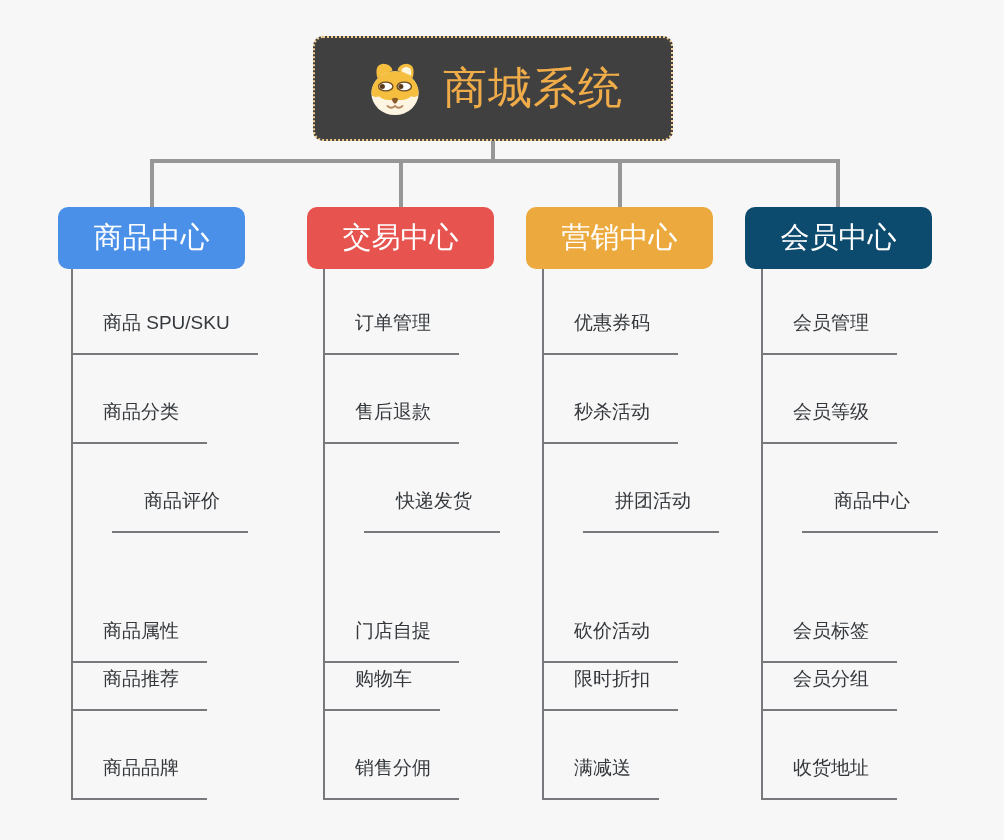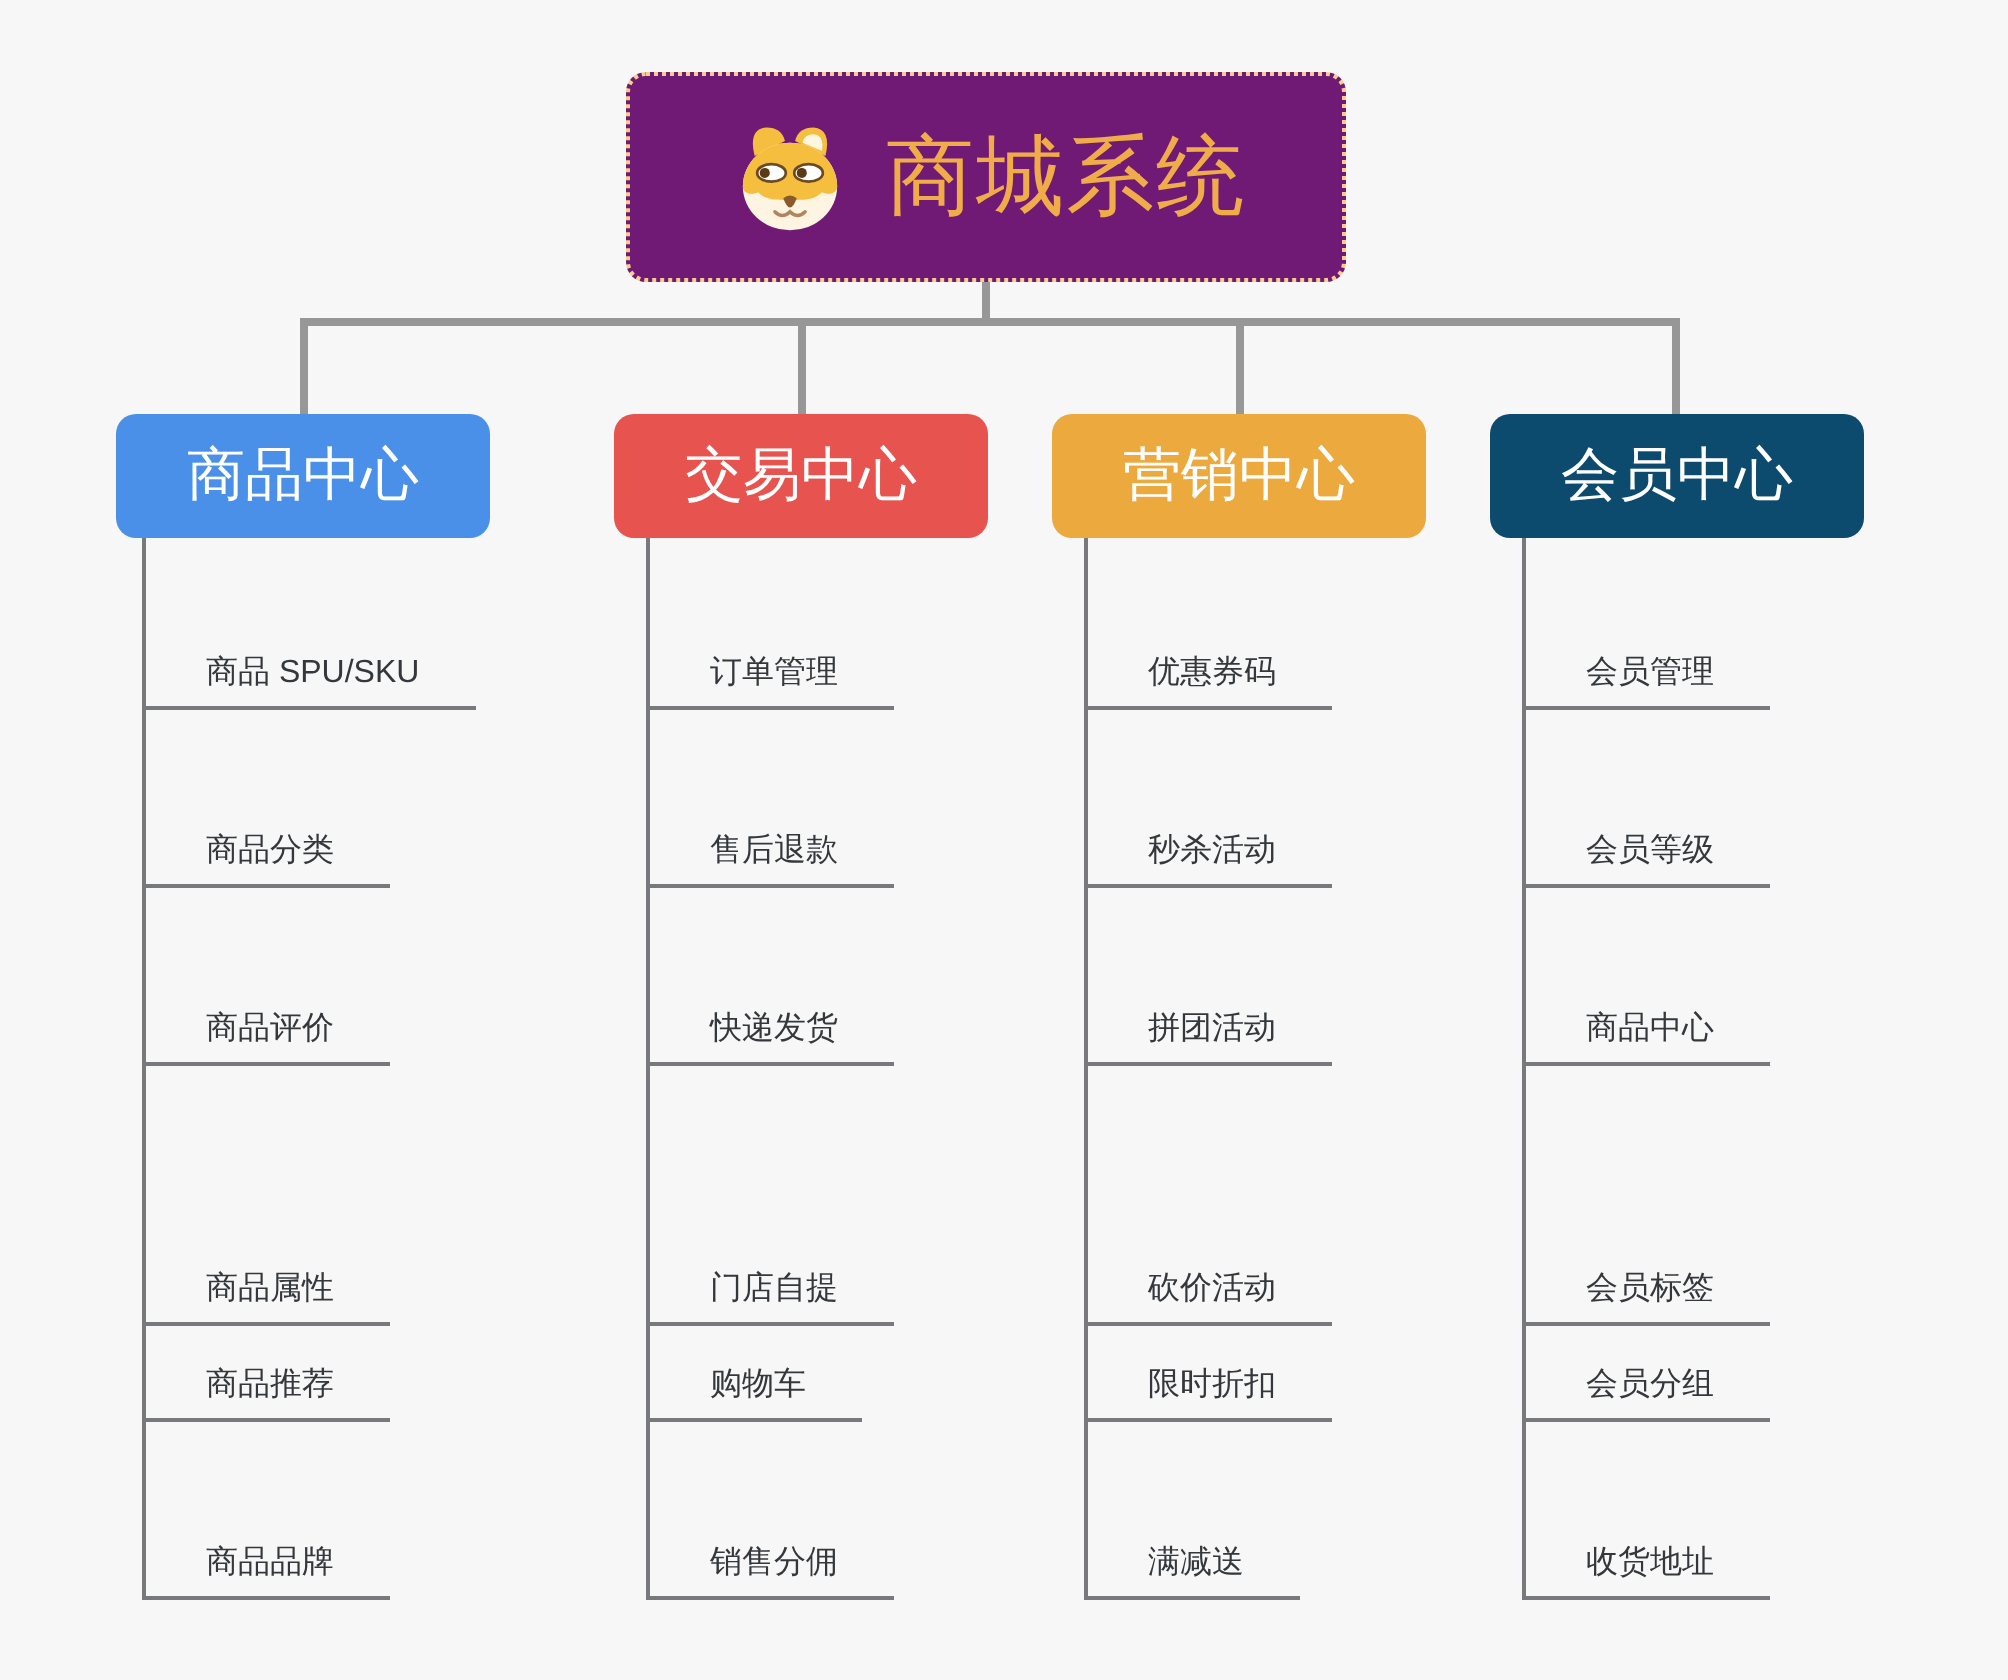--- a/index.html
+++ b/index.html
@@ -1,21 +1,21 @@
 <!DOCTYPE html>
 <html lang="zh"><head>
 <meta charset="utf-8">
 <style>
   html,body{margin:0;padding:0;}
   body{font-family:"Liberation Sans","DejaVu Sans",sans-serif;}
   .canvas{position:relative;width:1004px;height:840px;overflow:hidden;
           background:var(--canvasBg,#F7F7F7);}
   
   .root{position:absolute;left:313px;top:36px;width:360px;height:105px;
-        box-sizing:border-box;background:#701a75;border:2px dotted #F3CE8C;
+        box-sizing:border-box;background:#404040;border:2px dotted #F3CE8C;
         border-radius:10px;display:flex;align-items:center;justify-content:center;
         gap:16px;}
   .root-title{font-size:44px;color:#F0AC49;letter-spacing:1px;white-space:nowrap;}
   .root-icon{width:64px;height:58px;display:inline-flex;}
   
   .line{position:absolute;background:var(--connector,#979797);}
   .stem{left:491px;top:141px;width:4px;height:22px;}
   .hbar{left:150px;top:159px;width:690px;height:4px;}
   .drop{top:163px;width:4px;height:44px;}
   .d0{left:150px;} .d1{left:399px;} .d2{left:618px;} .d3{left:836px;}
@@ -23,25 +23,25 @@
          background:var(--thinLine,#77797C);}
   .t0{left:71px;} .t1{left:323px;} .t2{left:542px;} .t3{left:761px;}
   
   .branch{position:absolute;top:207px;width:187px;height:62px;border-radius:10px;
           display:flex;align-items:center;justify-content:center;}
   .b0{left:58px;} .b1{left:307px;} .b2{left:526px;} .b3{left:745px;}
   .branch-label{color:#ffffff;font-size:29px;font-weight:500;white-space:nowrap;}
   
   .leaf{position:absolute;box-sizing:border-box;height:45px;
         border-bottom:2px solid var(--thinLine,#77797C);
-        display:flex;align-items:flex-end;
+        display:flex;
         padding:0 28px 6px 32px;white-space:nowrap;
-        font-size:16px;color:var(--leafText,#34383C);}
+        font-size:19px;color:var(--leafText,#34383C);}
   .c0{left:71px;} .c1{left:323px;} .c2{left:542px;} .c3{left:761px;}
-  .r0{top:310px;} .r1{top:399px;} .r2{top:488px;}
+  .r0{top:310px;} .r1{top:399px;} .r2{top:488px;margin-left:41px;}
   .r3{top:577px;margin-top:41px;} .r4{top:666px;} .r5{top:755px;}
 </style>
 </head>
 <body style="--canvasBg: #F7F7F7;">
 
 <div class="canvas" style="--connector: #979797; --thinLine: #77797C; --leafText: #34383C;">
 
   <div class="root" style="border-color: rgb(243, 206, 140);">
     <span class="root-icon">
       <svg viewBox="0 0 76 66" width="64" height="58" aria-hidden="true">

